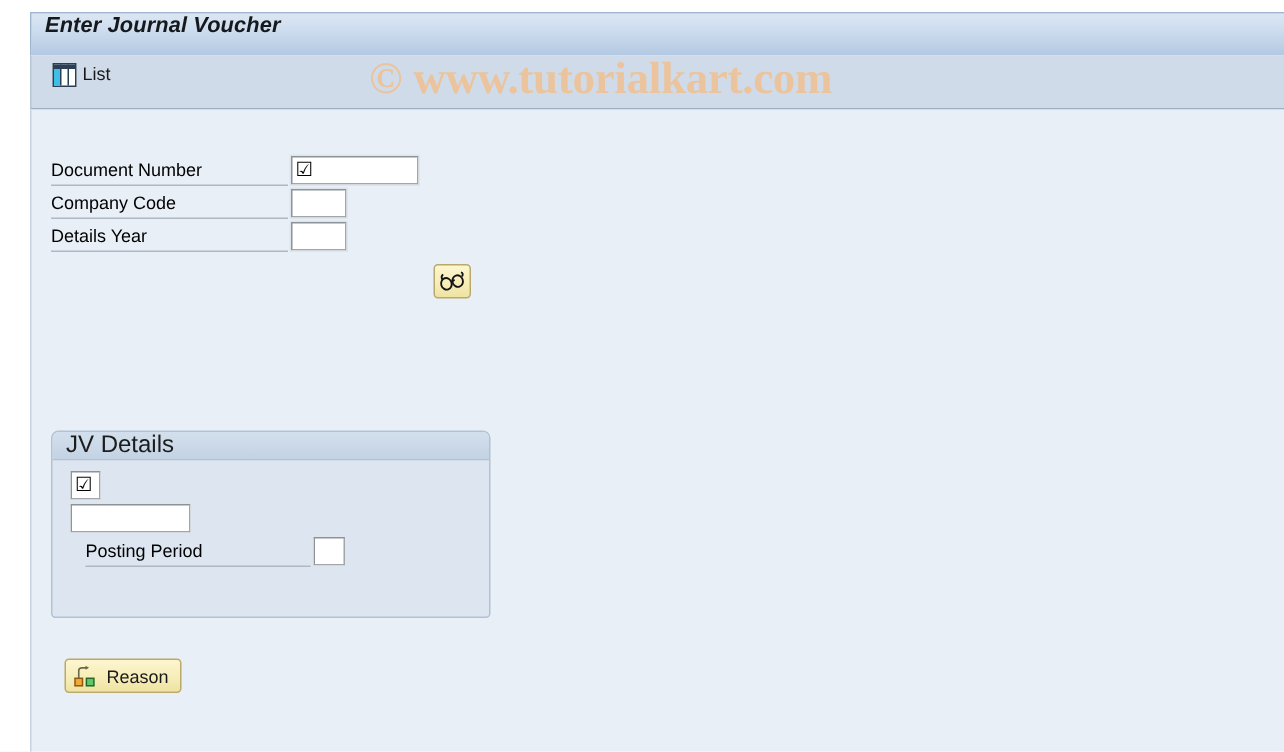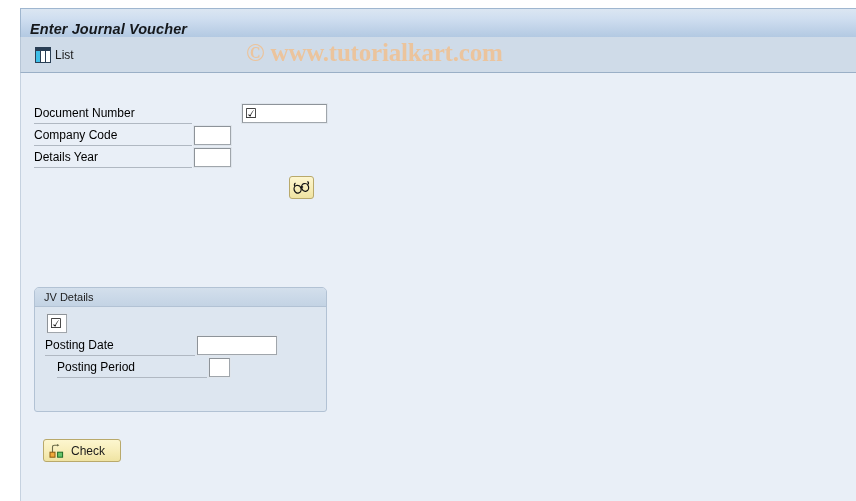--- a/index.html
+++ b/index.html
@@ -28,21 +28,21 @@
     position: absolute;
     left: 20px;
     top: 8px;
     width: 836px;
     height: 29px;
     background: linear-gradient(to bottom, #dbe6f2 0%, #cfdef0 35%, #b3c9e2 100%);
     border-top: 1px solid #9fb6cf;
     border-left: 1px solid #9fb6cf;
     box-sizing: border-box;
     display: flex;
-    align-items: flex-end;
+    align-items: flex-start;
   }
   #title-text {
     font-size: 14.5px;
     font-weight: bold;
     font-style: italic;
     color: #15181c;
     padding-left: 9px;
     letter-spacing: 0.1px;
     white-space: nowrap;
   }
@@ -56,21 +56,21 @@
     height: 36px;
     background: #cfdbe8;
     border-left: 1px solid #b7c6d6;
     border-bottom: 1px solid #9aafc6;
     box-sizing: border-box;
     display: flex;
     align-items: center;
   }
   .tb-button {
     display: flex;
-    align-items: center;
+    align-items: flex-start;
     height: 26px;
     margin-left: 8px;
     padding: 0 5px;
     cursor: default;
     border: 1px solid transparent;
   }
   .tb-label {
     font-size: 12px;
     color: #1a1a1a;
     margin-left: 4px;
@@ -113,21 +113,21 @@
   
   #watermark {
     position: absolute;
     left: 246px;
     top: 37px;
     width: 300px;
     height: 32px;
     display: flex;
     align-items: center;
     font-family: "Liberation Serif", serif;
-    font-size: 25px;
+    font-size: 30px;
     font-weight: bold;
     color: #f0c090;
     opacity: 0.85;
     white-space: nowrap;
     pointer-events: none;
     letter-spacing: -0.2px;
   }
 
   
   #content {
@@ -228,21 +228,21 @@
   #jv-group-header {
     height: 19px;
     background: linear-gradient(to bottom, #d3dfec 0%, #c3d3e4 100%);
     border-bottom: 1px solid #b2c2d4;
     border-radius: 4px 4px 0 0;
     display: flex;
     align-items: center;
     box-sizing: border-box;
   }
   #jv-group-title {
-    font-size: 11px;
+    font-size: 16px;
     color: #1c1c1c;
     padding-left: 9px;
     white-space: nowrap;
   }
 </style>
 </head>
 <body>
 
 <div id="app-window">
 
@@ -259,21 +259,21 @@
         <span class="g-v2"></span>
       </span>
       <span class="tb-label">List</span>
     </div>
   </div>
 
   <div id="watermark">© www.tutorialkart.com</div>
 
   <div id="content">
 
-    <div class="field-row" style="left:13px; top:30px;gap:48px;">
+    <div class="field-row" style="left:13px; top:30px;">
       <span class="field-label" style="width:158px;">Document Number</span>
       <div class="sap-input" style="width:85px; margin-left:2px;" placeholder="">
         <span class="cbx-glyph">☑</span>
       </div>
     </div>
 
     <div class="field-row" style="left:13px; top:52px;">
       <span class="field-label" style="width:158px;">Company Code</span>
       <div class="sap-input" style="width:37px; margin-left:2px;" placeholder=""></div>
     </div>
@@ -298,34 +298,33 @@
         <span id="jv-group-title">JV Details</span>
       </div>
 
       <div class="field-row" style="left:10px; top:25px;">
         <div class="sap-input" style="width:20px; margin-left:2px;" placeholder="">
           <span class="cbx-glyph">☑</span>
         </div>
       </div>
 
       <div class="field-row" style="left:10px; top:47px;">
-        <span class="field-label" style="width:150px;">Posting Date</span>
         <div class="sap-input" style="width:80px; margin-left:2px;" placeholder=""></div>
       </div>
 
       <div class="field-row" style="left:10px; top:69px;">
         <span class="field-label" style="width:150px;margin-left:12px;">Posting Period</span>
         <div class="sap-input" style="width:21px; margin-left:2px;" placeholder=""></div>
       </div>
     </div>
 
     <div id="check-button" class="sap-btn">
       <svg width="15" height="15" viewBox="0 0 15 15">
         <path d="M3.5 9.5 L3.5 4.0 Q3.5 2.2 5.6 2.2 L9.2 2.2" fill="none" stroke="#6b6b4a" stroke-width="1.1"></path>
         <path d="M8.0 0.9 L10.4 2.2 L8.0 3.5 Z" fill="#6b6b4a"></path>
         <rect x="1.0" y="9.2" width="5.0" height="5.0" fill="#f2a93b" stroke="#8a5a10" stroke-width="1"></rect>
         <rect x="8.6" y="9.2" width="5.0" height="5.0" fill="#66c46a" stroke="#1f6b27" stroke-width="1"></rect>
       </svg>
-      <span class="btn-text">Check</span>
+      <span class="btn-text">Reason</span>
     </div>
 
   </div>
 </div>
 
 </body></html>

